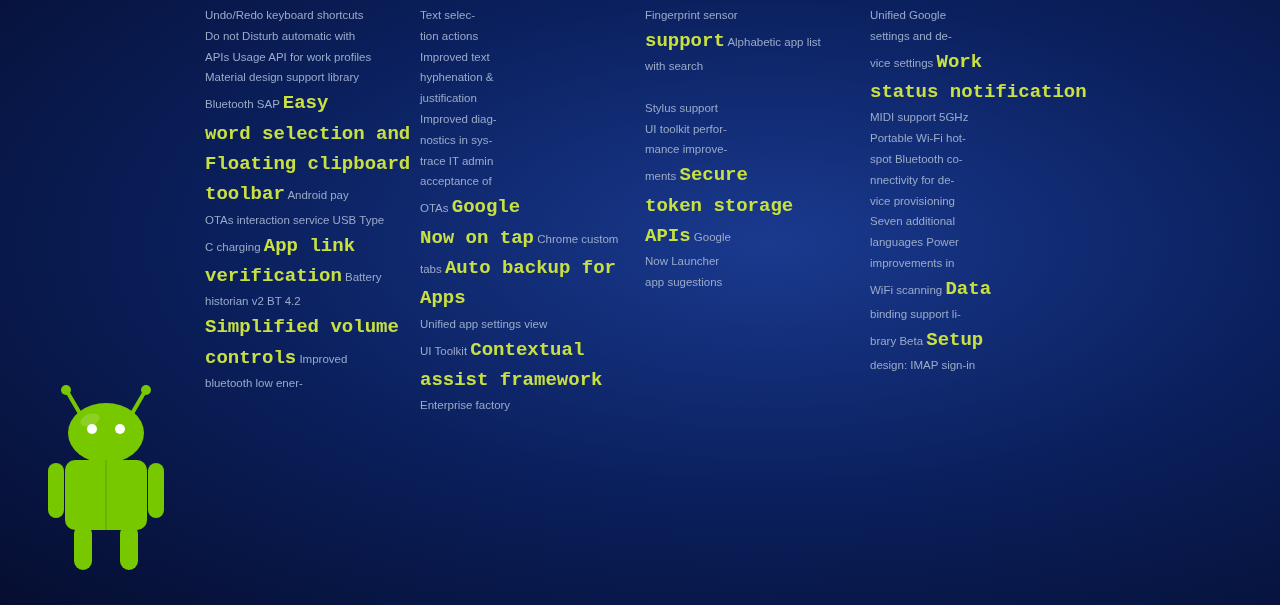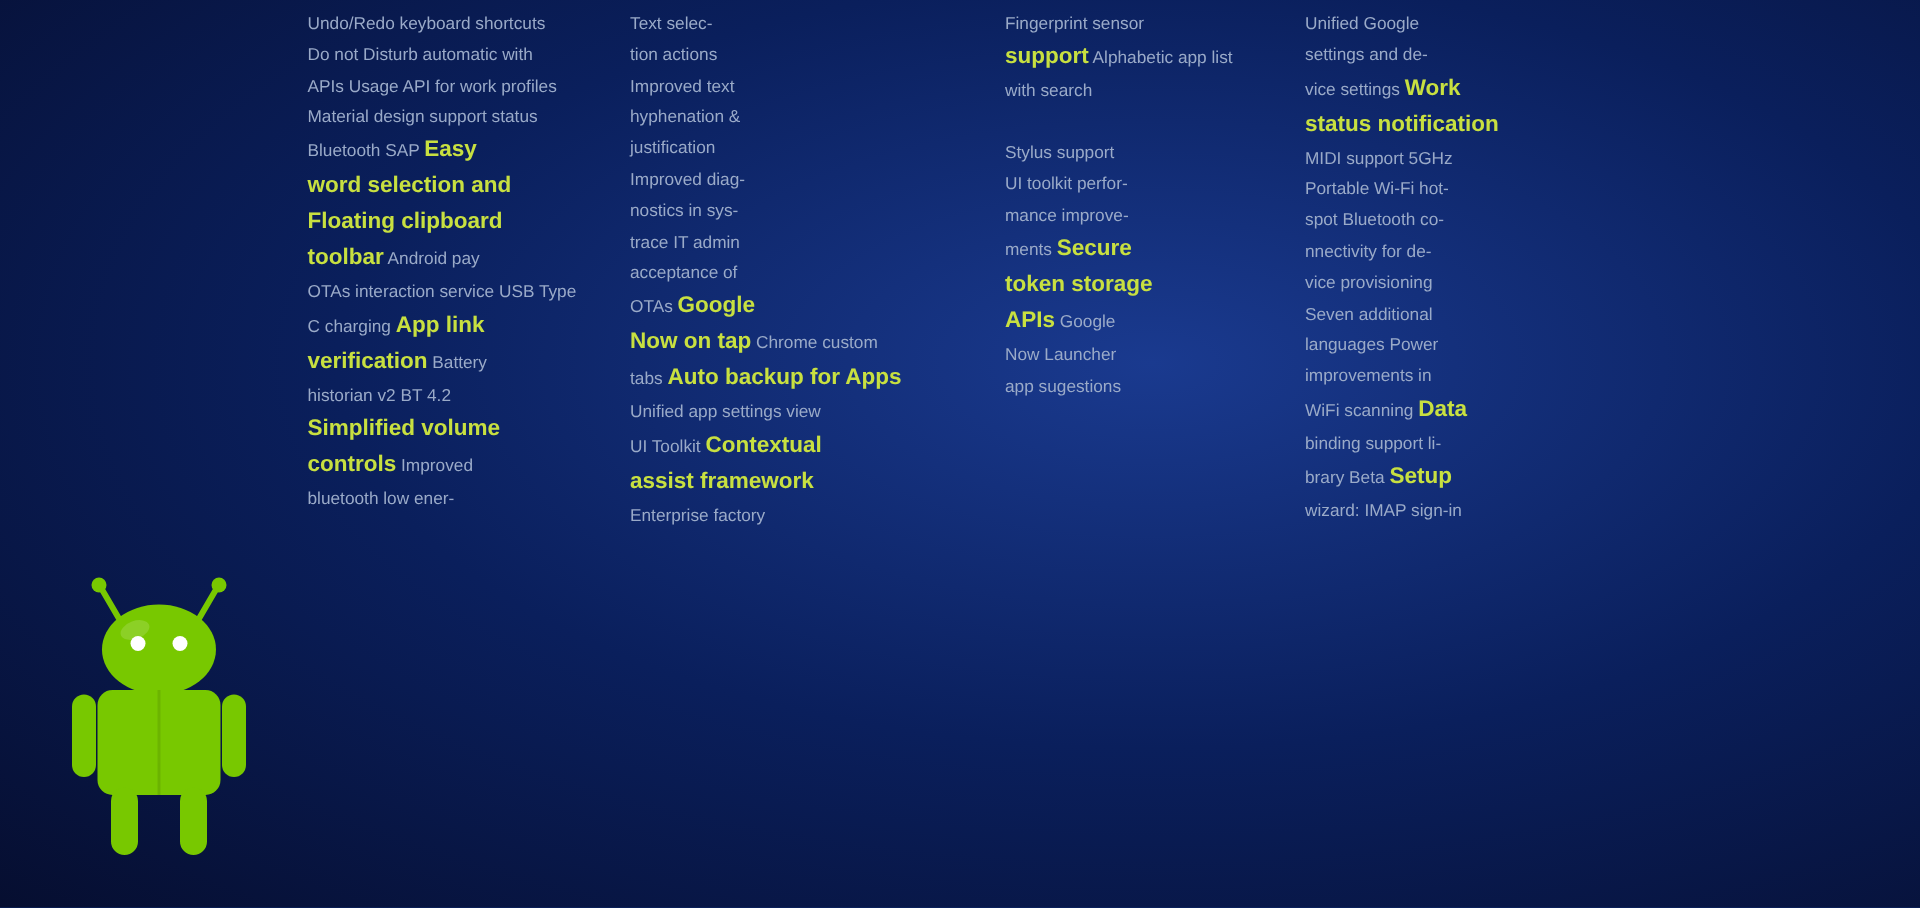--- a/index.html
+++ b/index.html
@@ -36,30 +36,30 @@
     }
     .col {
       position: absolute;
       top: 0;
       color: #d0d8f0;
       font-size: 13px;
       line-height: 1.55;
     }
     .col1 { left: 205px; width: 215px; top: 5px; }
     .col2 { left: 420px; width: 220px; top: 5px; }
-    .col3 { left: 645px; width: 220px; top: 5px; margin-left: 25px; }
+    .col3 { left: 645px; width: 220px; top: 5px; }
     .col4 { left: 870px; width: 220px; top: 5px; }
     span { display: inline; }
 
     .text-block {
       font-size: 13px;
       color: #b8c8e8;
       line-height: 1.6;
     }
-    .text-block .h { font-weight: bold; color: #c8e040; font-size: 15px; }
+    .text-block .h { font-weight: bold; color: #c8e040; font-size: 19px; font-family: Liberation Mono, monospace; }
     .text-block .hw { font-weight: bold; color: #ffffff; font-size: 16px; }
     .text-block .sm { font-size: 11.5px; color: #9aaac8; }
   </style>
 </head>
 <body>
 
 <div class="scene">
 
   <svg class="android-robot" viewBox="0 0 160 220" xmlns="http://www.w3.org/2000/svg">
 
@@ -90,21 +90,21 @@
     <ellipse cx="60" cy="65" rx="10" ry="6" fill="white" opacity="0.15" transform="rotate(-20 60 65)"></ellipse>
   </svg>
 
   <div class="text-area">
 
     <div class="col col1">
       <div class="text-block">
         <span class="sm">Undo/Redo keyboard shortcuts</span><br>
         <span class="sm">Do not Disturb automatic with</span><br>
         <span class="sm">APIs Usage API </span><span class="sm">for work profiles</span><br>
-        <span class="sm">Material design support status</span><br>
+        <span class="sm">Material design support library</span><br>
         <span class="sm">Bluetooth SAP </span><span class="h">Easy<br>word selection and<br>Floating clipboard<br>toolbar</span><span class="sm"> Android pay</span><br>
         <span class="sm">OTAs interaction service</span><span class="sm"> USB Type<br>C charging </span><span class="h">App link<br>verification</span><span class="sm"> Battery<br>historian v2 BT 4.2</span><br>
         <span class="h">Simplified volume<br>controls</span><span class="sm"> Improved<br>bluetooth low ener-</span>
       </div>
     </div>
 
     <div class="col col2">
       <div class="text-block">
         <span class="sm">Text selec-<br>tion actions<br>Improved text<br>hyphenation &amp;<br>justification<br>Improved diag-<br>nostics in sys-<br>trace IT admin<br>acceptance of<br>OTAs </span><span class="h">Google<br>Now on tap</span><span class="sm"> Chrome custom<br>tabs </span><span class="h">Auto backup for Apps</span><br>
         <span class="sm">Unified app settings view<br>UI Toolkit </span><span class="h">Contextual<br>assist framework</span><br>
@@ -118,17 +118,17 @@
         <span class="h">support</span><span class="sm"> Alphabetic app list<br>with search</span><br>
         <br>
         <span class="sm">Stylus support<br>UI toolkit perfor-<br>mance improve-<br>ments </span><span class="h">Secure<br>token storage<br>APIs</span><span class="sm"> Google<br>Now Launcher<br>app sugestions</span>
       </div>
     </div>
 
     <div class="col col4">
       <div class="text-block">
         <span class="sm">Unified Google<br>settings and de-<br>vice settings </span><span class="h">Work<br>status notification</span><br>
         <span class="sm">MIDI support 5GHz<br>Portable Wi-Fi hot-<br>spot Bluetooth co-<br>nnectivity for de-<br>vice provisioning<br>Seven additional<br>languages</span><span class="sm"> Power<br>improvements in<br>WiFi scanning </span><span class="h">Data<br></span><span class="sm">binding support li-<br>brary Beta </span><span class="h">Setup</span><br>
-        <span class="sm">wizard: IMAP sign-in</span>
+        <span class="sm">design: IMAP sign-in</span>
       </div>
     </div>
   </div>
 </div>
 
 </body></html>

